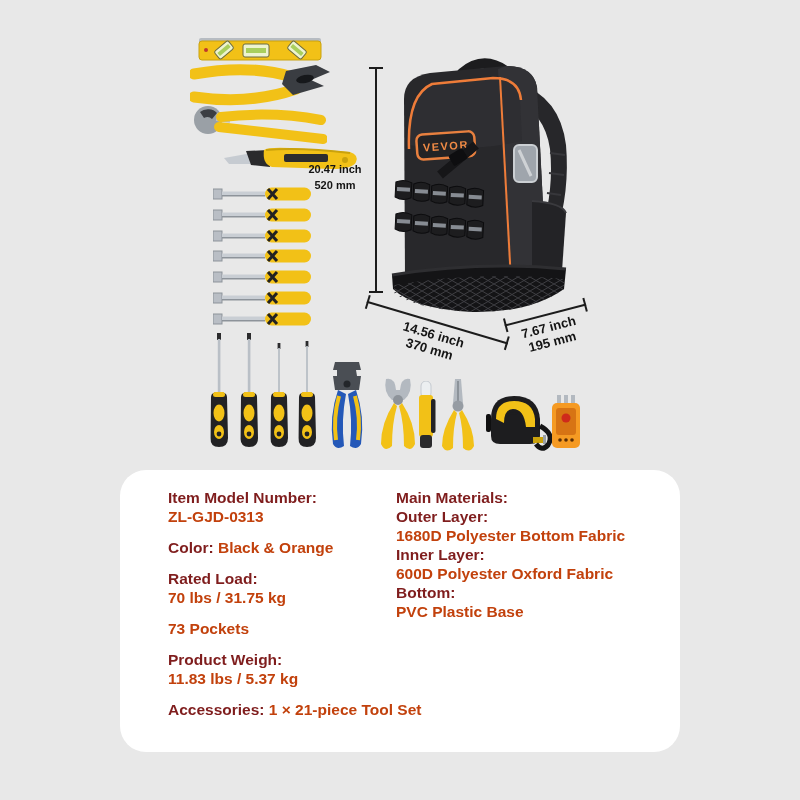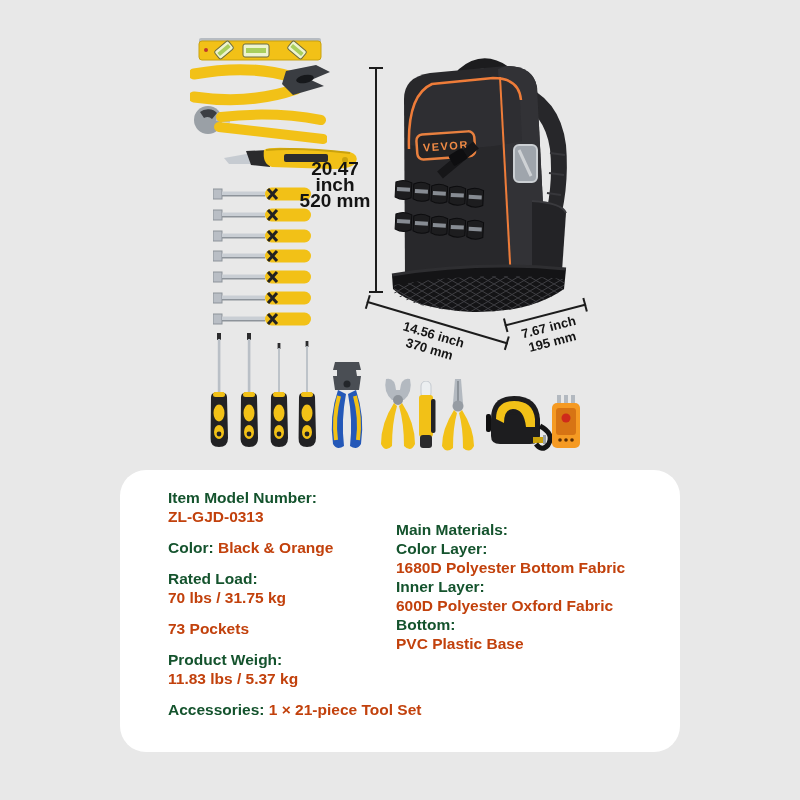--- a/index.html
+++ b/index.html
@@ -10,39 +10,39 @@
     color:#1d1d1f;
   }
   .abs{position:absolute;}
 
   
   .dimv{position:absolute;left:369px;top:67px;width:14px;height:226px;}
   .dimv .bar{position:absolute;left:6px;top:0;width:2px;height:100%;background:#1c1c1c;}
   .dimv .cap{position:absolute;left:0;width:14px;height:2px;background:#1c1c1c;}
   .dimv .cap.t{top:0}.dimv .cap.b{bottom:0}
   .dimv-label{position:absolute;left:296px;top:161px;width:78px;text-align:center;
-    font-size:19px;font-weight:bold;line-height:16px;color:#141414;}
+    font-size:11px;font-weight:bold;line-height:16px;color:#141414;}
   .dimh{position:absolute;transform-origin:0 50%;}
   .dimh .hbar{position:relative;height:2px;background:#1c1c1c;}
   .dimh .hbar::before,.dimh .hbar::after{content:"";position:absolute;top:-6px;width:2px;height:14px;background:#1c1c1c;}
   .dimh .hbar::before{left:0}.dimh .hbar::after{right:0}
   .dimh .lbl{text-align:center;font-size:13px;font-weight:bold;line-height:15px;
     margin-top:4px;white-space:nowrap;color:#141414;}
   .dim-width{left:362px;top:300px;width:147px;transform:rotate(16.5deg);}
   .dim-depth{left:509px;top:324px;width:84px;transform:rotate(-14.5deg);}
 
   
   .card{position:absolute;left:120px;top:470px;width:560px;height:282px;
     background:#ffffff;border-radius:26px;box-sizing:border-box;
     padding:18px 30px 0 48px;display:flex;}
   .col-left{width:228px;flex:none;}
   .col-right{flex:1;}
   .group{margin-bottom:12px;}
-  .group.tight{margin-bottom:12px;margin-top:32px;}
-  .lab{font-size:15.5px;font-weight:bold;line-height:19px;color:#14532d;}
+  .group.tight{margin-bottom:12px;}
+  .lab{font-size:15.5px;font-weight:bold;line-height:19px;color:#7f1d1d;}
   .val{font-size:15.5px;font-weight:bold;line-height:19px;color:#c2410c;}
   .inline{white-space:nowrap;}
   .inline .lab,.inline .val{display:inline;text-align:center;}
 
   svg{display:block;}
 </style>
 </head>
 <body>
 
 <svg class="abs" style="left:197px;top:34px" width="126" height="30" viewBox="0 0 126 30">
@@ -365,21 +365,21 @@
       <div class="lab">Product Weigh:</div>
       <div class="val">11.83 lbs / 5.37 kg</div>
     </div>
     <div class="group inline">
       <span class="lab">Accessories: </span><span class="val">1 × 21-piece Tool Set</span>
     </div>
   </div>
   <div class="col-right">
     <div class="group tight">
       <div class="lab">Main Materials:</div>
-      <div class="lab">Color Layer:</div>
+      <div class="lab">Outer Layer:</div>
       <div class="val">1680D Polyester Bottom Fabric</div>
       <div class="lab">Inner Layer:</div>
       <div class="val">600D Polyester Oxford Fabric</div>
       <div class="lab">Bottom:</div>
       <div class="val">PVC Plastic Base</div>
     </div>
   </div>
 </section>
 
 </body></html>

